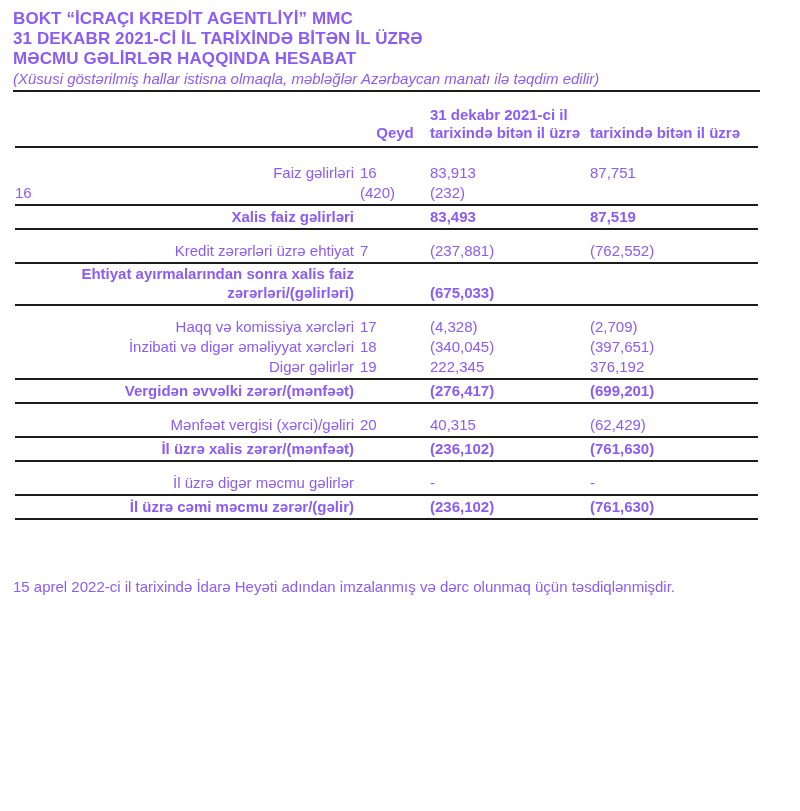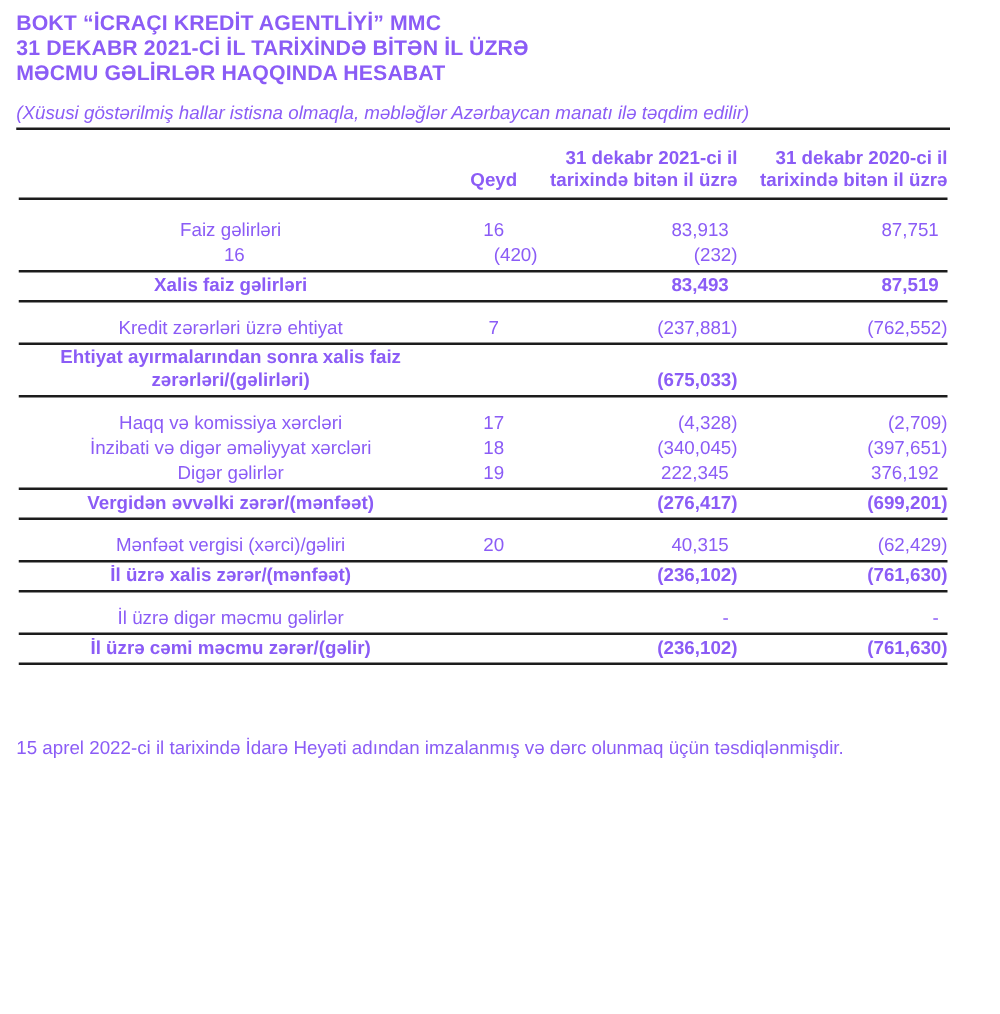--- a/index.html
+++ b/index.html
@@ -20,57 +20,56 @@
     font-weight: bold;
     line-height: 20px;
     letter-spacing: 0.1px;
     white-space: nowrap;
   }
   .subtitle {
     font-size: 15px;
     font-style: italic;
     line-height: 19px;
     white-space: nowrap;
-    margin-top: 12px;
   }
   .top-rule {
     margin-left: 13px;
     width: 747px;
     height: 2px;
     background: #1c1c1c;
     margin-top: 2px;
   }
   
   .tbl { margin-left: 15px; width: 743px; }
   .thead {
     display: grid;
     grid-template-columns: 345px 70px 160px 168px;
     align-items: end;
     margin-top: 12px;
     font-weight: bold;
     font-size: 15px;
     line-height: 18px;
   }
   .thead .col-note { text-align: center; margin-top: 20px; }
-  .thead .col-year { text-align: right; }
+  .thead .col-year { text-align: left; }
   .thead .col-year div { white-space: nowrap; }
   .head-rule { height: 2px; background: #1c1c1c; margin-top: 4px; }
   .tbody { padding-top: 14px; }
   .row {
     display: grid;
     grid-template-columns: 345px 70px 160px 168px;
     align-items: end;
     min-height: 20px;
     font-size: 15px;
     line-height: 19px;
   }
   .row.bold { font-weight: bold; }
-  .row .lbl { text-align: center; padding-right: 6px; }
-  .row .note { text-align: center; }
-  .row .val { text-align: right; }
+  .row .lbl { text-align: right; padding-right: 6px; }
+  .row .note { text-align: left; }
+  .row .val { }
   .row .val.pad { padding-right: 7px; }
   .hrule { height: 2px; background: #1c1c1c; margin-top: 2px; }
   .spacer { height: 10px; }
   
   .approval {
     margin: 57px 0 0 13px;
     font-size: 15px;
     line-height: 19px;
     white-space: nowrap;
   }
@@ -98,21 +97,20 @@
 
   <div class="tbl">
     <div class="thead">
       <div class="col-lbl"></div>
       <div class="col-note">Qeyd</div>
       <div class="col-year">
         <div>31 dekabr 2021-ci il</div>
         <div>tarixində bitən il üzrə</div>
       </div>
       <div class="col-year">
-        <div>31 dekabr 2020-ci il</div>
         <div>tarixində bitən il üzrə</div>
       </div>
     </div>
     <div class="head-rule"></div>
     <div class="tbody">
         <div class="row">
           <div class="lbl">Faiz gəlirləri</div>
           <div class="note">16</div>
           <div class="val pad">83,913</div>
           <div class="val pad">87,751</div>

